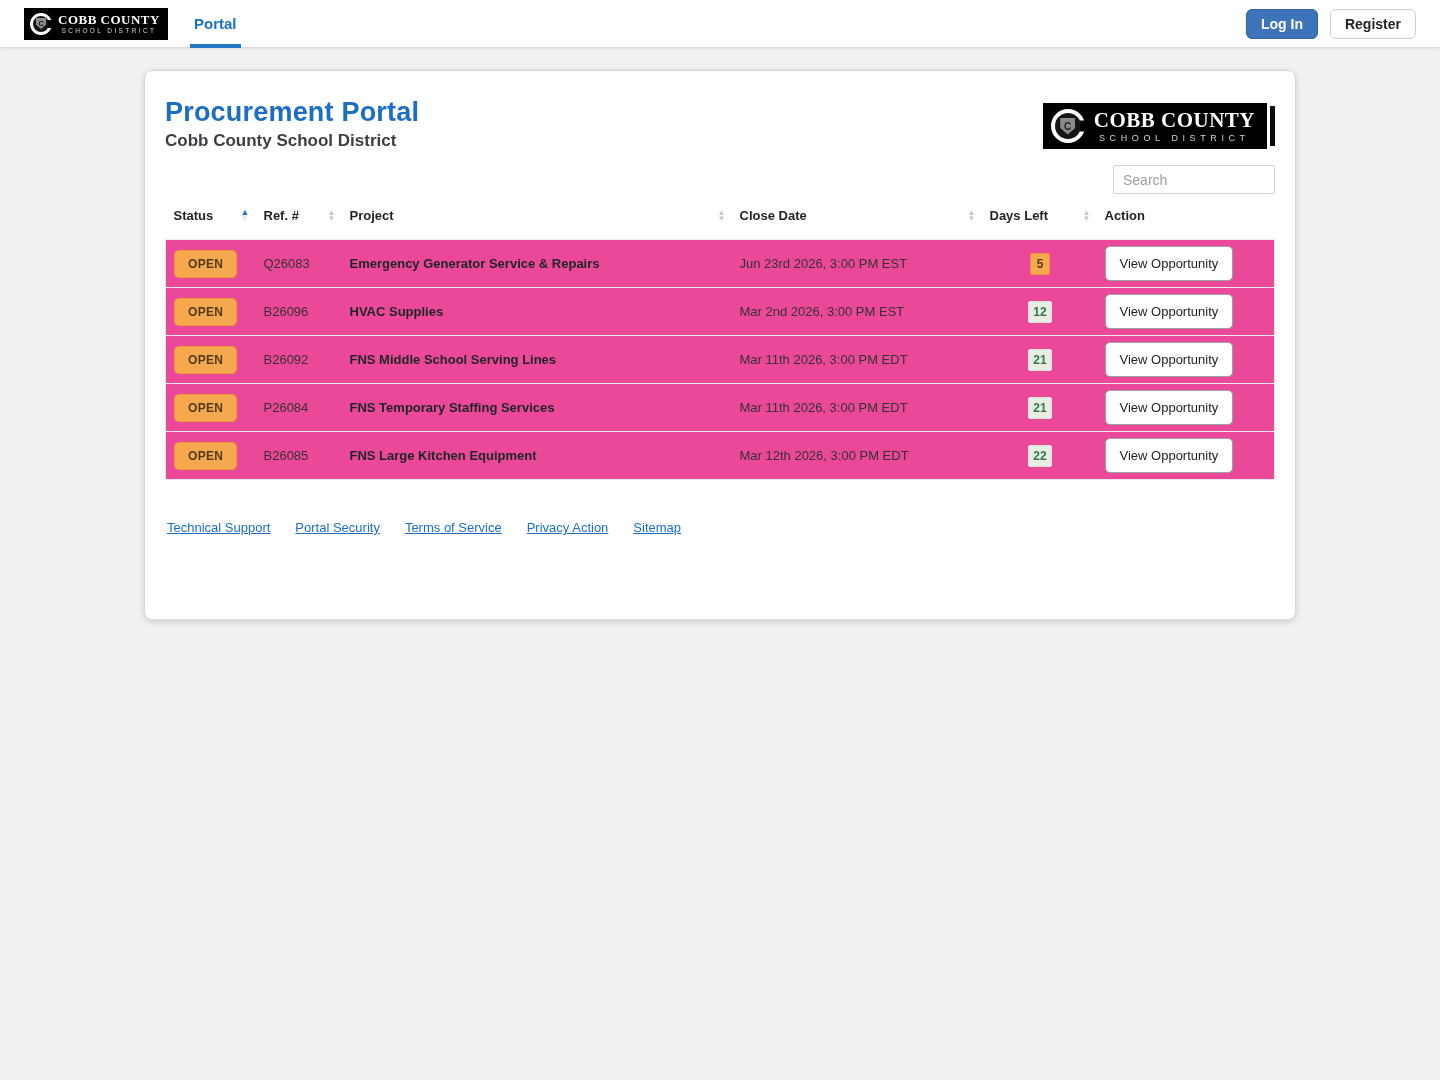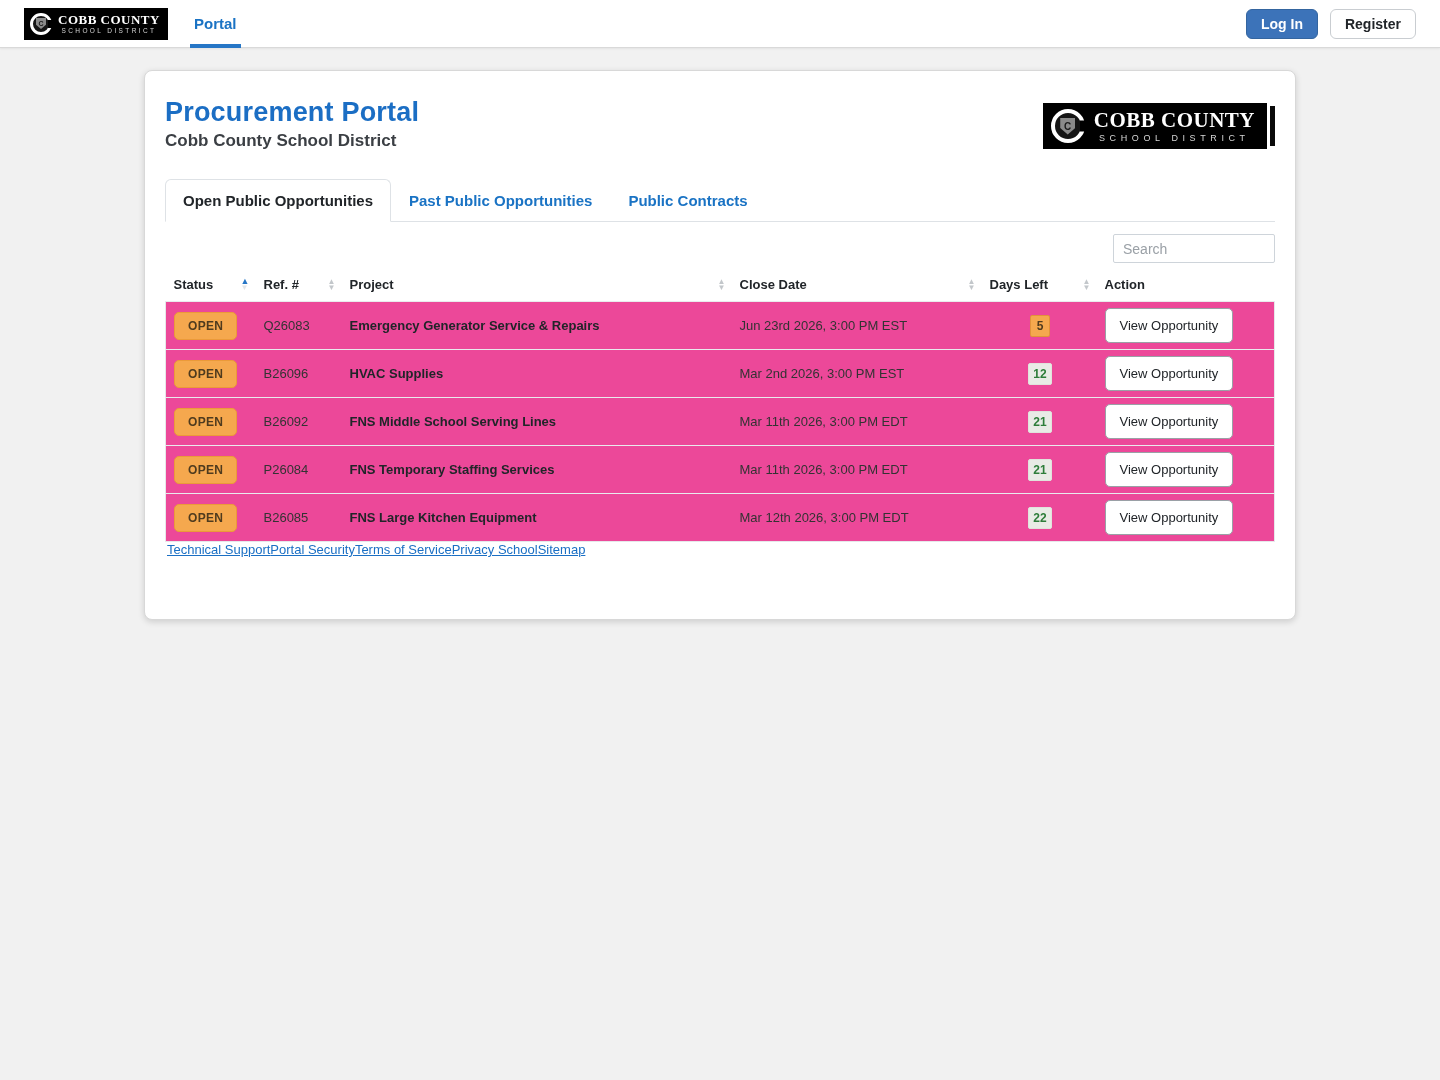--- a/index.html
+++ b/index.html
@@ -74,21 +74,21 @@
   .search-input { width:162px; height:29px; border:1px solid #ced4da; border-radius:2px;
                   font-size:14px; color:#495057; padding:0 9px; outline:none; }
   .search-input::placeholder { color:#9aa0a6; }
 
   
   table.opps { width:100%; border-collapse:collapse; table-layout:fixed; }
   col.c-status { width:90px; } col.c-ref { width:86px; } col.c-project { width:390px; }
   col.c-close { width:250px; } col.c-days { width:115px; } col.c-action { width:auto; }
 
   thead th { font-size:13px; font-weight:bold; color:#212529; text-align:left;
-             padding:8px 6px 9px 8px; cursor:pointer; }
+             padding:8px 6px 16px 8px; cursor:pointer; }
   .th-inner { display:flex; align-items:center; justify-content:space-between; }
   .sort { display:inline-flex; flex-direction:column; line-height:5px; margin-left:6px; }
   .sort i { font-style:normal; font-size:8px; color:#c3c7cb; height:6px; }
   .sort.asc-active i.up { color:#2676c6; font-size:9px; }
   .sort.asc-active i.down { color:#e2e5e8; }
 
   tbody { border:1px solid #e6e8ea; }
   tbody td { border-top:1px solid #e9ebed; padding:0 6px 0 8px; height:48px;
              font-size:13px; color:#333; vertical-align:middle; background:#ec4899; }
   td.project { font-weight:bold; color:#212529; }
@@ -100,21 +100,21 @@
   .badge-days { display:inline-block; min-width:20px; padding:3px 4px; font-size:12px;
                 font-weight:bold; text-align:center; border-radius:2px; }
   .badge-days.days-warning { background:#f5a84e; border:1px solid #e1923a; color:#4f3b1e; }
   .badge-days.days-ok { background:#e9ebe6; border:1px solid #e0e3dc; color:#2e7d3a; }
 
   .btn-view { background:#fff; border:1px solid #9aa0a6; border-radius:5px;
               font-size:13px; color:#212529; padding:9px 14px; cursor:pointer;
               font-family:"Liberation Sans", sans-serif; }
 
   
-  .foot-links { display:flex; padding-left:2px; }
+  .foot-links { display:flex; gap:25px; margin-top:40px; padding-left:2px; }
   .foot-links a { color:#1a6fc4; font-size:13px; text-decoration:underline; cursor:pointer; }
 </style>
 </head>
 <body>
 
 <nav class="topbar">
   <div class="brand-box small">
     <span class="emblem">
       <span class="gap"></span>
       <span class="shield">C</span>
@@ -152,25 +152,20 @@
           </span>
           <span class="brand-text">
             <span class="brand-line1">COBB COUNTY</span>
             <span class="brand-line2">SCHOOL DISTRICT</span>
           </span>
         </div>
         <div class="caret-artifact"></div>
       </div>
     </div>
 
-    <div class="tabs">
-      <div class="tab active">Open Public Opportunities</div>
-      <div class="tab">Past Public Opportunities</div>
-      <div class="tab">Public Contracts</div>
-    </div>
 
     <div class="search-row">
       <input class="search-input" type="text" placeholder="Search" style="">
     </div>
 
     <table class="opps">
       <colgroup>
         <col class="c-status">
           <col class="c-ref">
           <col class="c-project">
@@ -283,20 +278,20 @@
     </table>
 
     <div class="foot-links">
 
         <a>Technical Support</a>
 
         <a>Portal Security</a>
 
         <a>Terms of Service</a>
 
-        <a>Privacy School</a>
+        <a>Privacy Action</a>
 
         <a>Sitemap</a>
 
     </div>
 
   </div>
 </main>
 
 </body></html>

